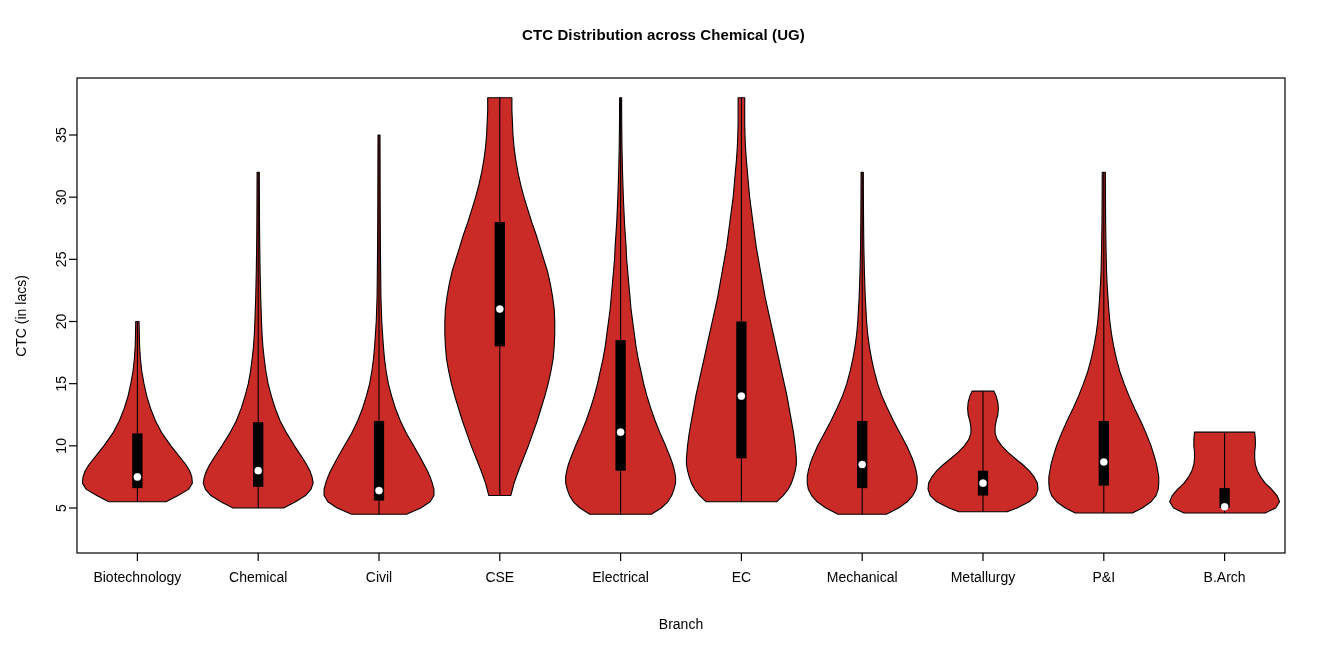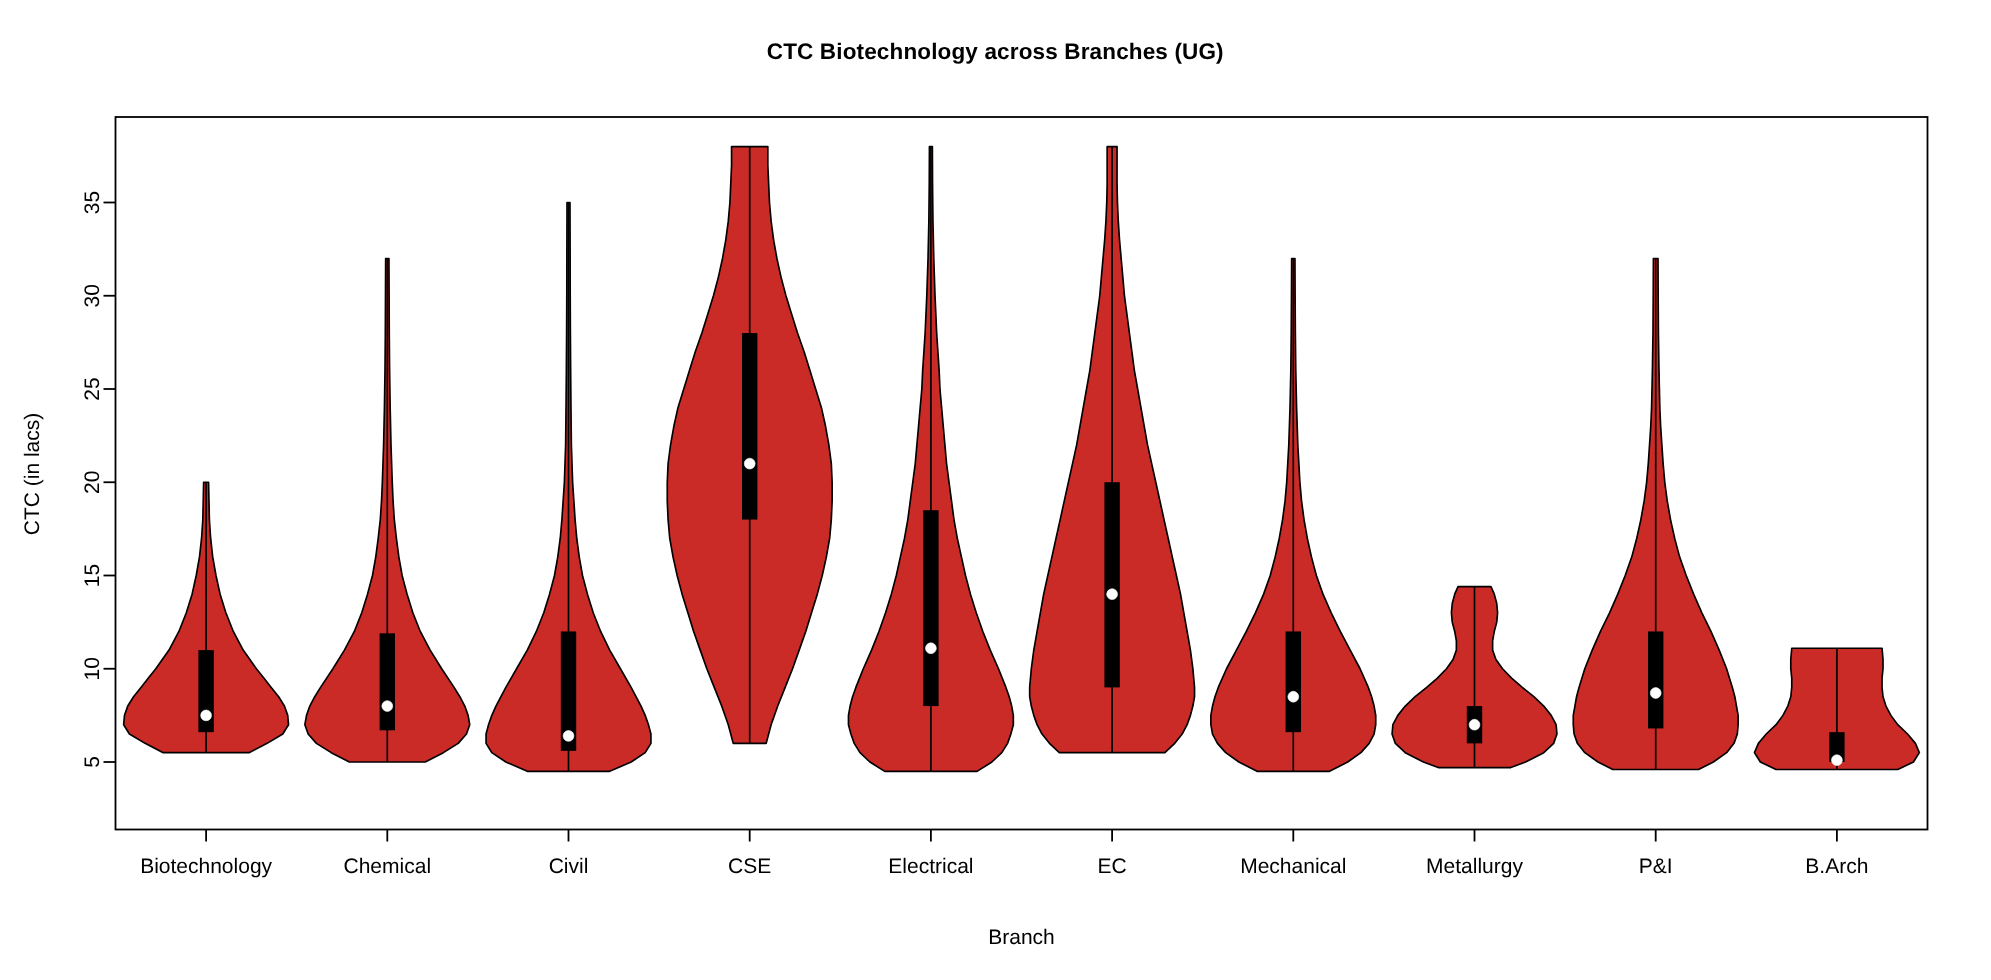--- a/index.html
+++ b/index.html
@@ -77,21 +77,21 @@
     fill: #ffffff;
     stroke: #ffffff;
     stroke-width: 0.4;
   }
 </style>
 </head>
 <body>
 
 <div id="plot-root">
 
-  <div id="chart-title">CTC Biotechnology across Branches (UG)</div>
+  <div id="chart-title">CTC Distribution across Chemical (UG)</div>
 
   <svg id="violin-svg" width="1327" height="653">
     <g id="violins-layer">
         <g>
           <path d="M 165.98,501.78 L 178.07,495.57 L 188.52,489.35 L 192.36,483.13 L 191.81,476.92 L 189.62,470.70 L 185.77,464.48 L 180.82,458.27 L 175.87,452.05 L 170.93,445.83 L 162.13,433.40 L 155.54,420.97 L 150.59,408.53 L 146.74,396.10 L 144.00,383.67 L 141.80,371.23 L 140.42,358.80 L 139.60,346.37 L 139.32,333.93 L 139.05,321.50 L 135.75,321.50 L 135.48,333.93 L 135.20,346.37 L 134.38,358.80 L 133.00,371.23 L 130.80,383.67 L 128.06,396.10 L 124.21,408.53 L 119.26,420.97 L 112.67,433.40 L 103.87,445.83 L 98.93,452.05 L 93.98,458.27 L 89.03,464.48 L 85.18,470.70 L 82.99,476.92 L 82.44,483.13 L 86.28,489.35 L 96.73,495.57 L 108.82,501.78 Z" class="violin-body" fill="#CB2B27" stroke="#000000"></path>
           <line x1="137.4" y1="501.78333333333336" x2="137.4" y2="321.5" class="whisker-line" stroke="#000000"></line>
           <rect x="132.26600000000002" y="433.4" width="10.268" height="54.706666666666706" class="iqr-box" fill="#000000"></rect>
           <circle cx="137.4" cy="476.9166666666667" r="3.6" class="median-dot" fill="#FFFFFF"></circle>
         </g>
         <g>

